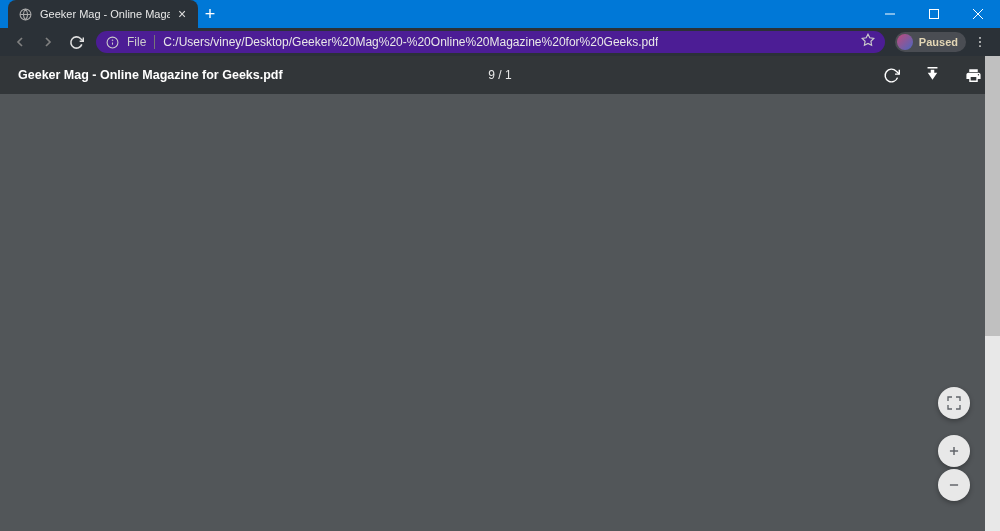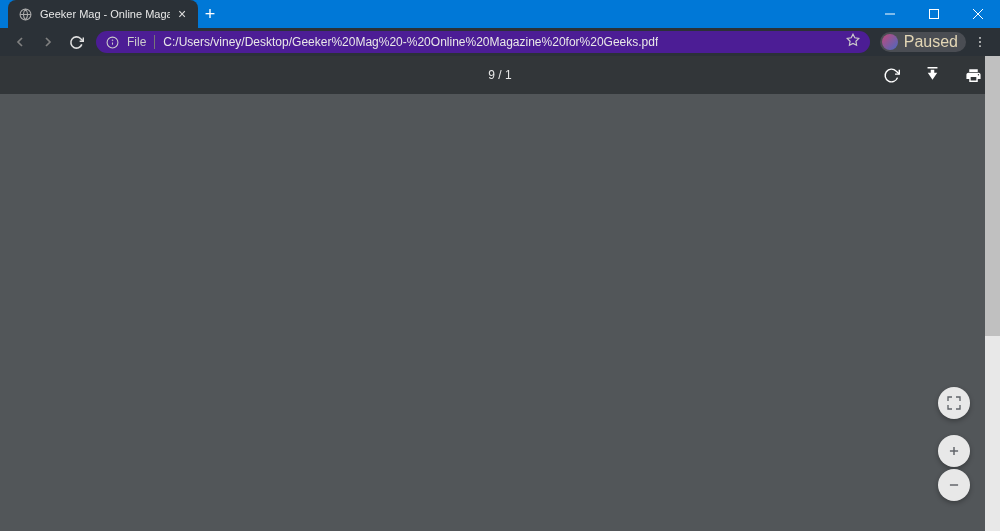--- a/index.html
+++ b/index.html
@@ -138,21 +138,22 @@
       margin-left: 4px;
     }
     .profile-avatar {
       width: 16px;
       height: 16px;
       border-radius: 50%;
       background: linear-gradient(135deg, #C04A7A, #4A68C0);
     }
     .profile-text {
       color: #e3d6b5;
-      font-size: 16px;
+      font-size: 11px;
+      font-weight: bold;
     }
     .menu-btn {
       width: 28px;
       height: 28px;
       display: flex;
       align-items: center;
       justify-content: center;
       color: #E0E0E0;
       cursor: pointer;
     }
@@ -306,20 +307,21 @@
   <div class="menu-btn">
     <svg width="14" height="14" viewBox="0 0 24 24" fill="currentColor">
         <circle cx="12" cy="5" r="1.6"></circle>
         <circle cx="12" cy="12" r="1.6"></circle>
         <circle cx="12" cy="19" r="1.6"></circle>
       </svg>
   </div>
 </div>
 
 <div class="pdf-toolbar">
+  <span class="pdf-title">Geeker Mag - Online Magazine for Geeks.pdf</span>
   <span class="pdf-page">9 / 1</span>
   <div class="pdf-actions">
     <span class="icon-btn">
       <svg width="17" height="17" viewBox="0 0 24 24" fill="none" stroke="currentColor" stroke-width="2">
           <path d="M23 4v6h-6"></path>
           <path d="M20.49 15a9 9 0 1 1-2.12-9.36L23 10"></path>
         </svg>
     </span>
     <span class="icon-btn">
       <svg width="17" height="17" viewBox="0 0 24 24" fill="currentColor">

